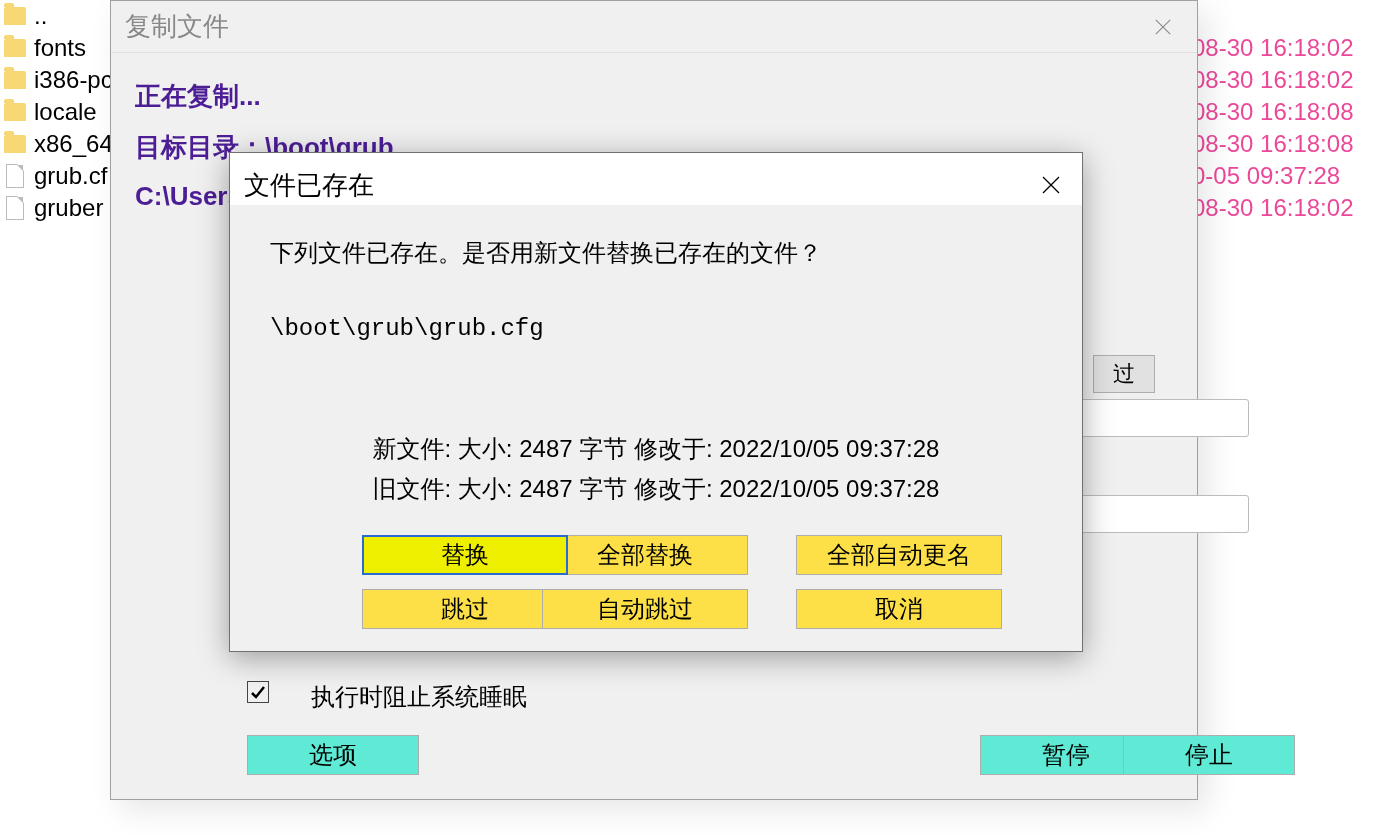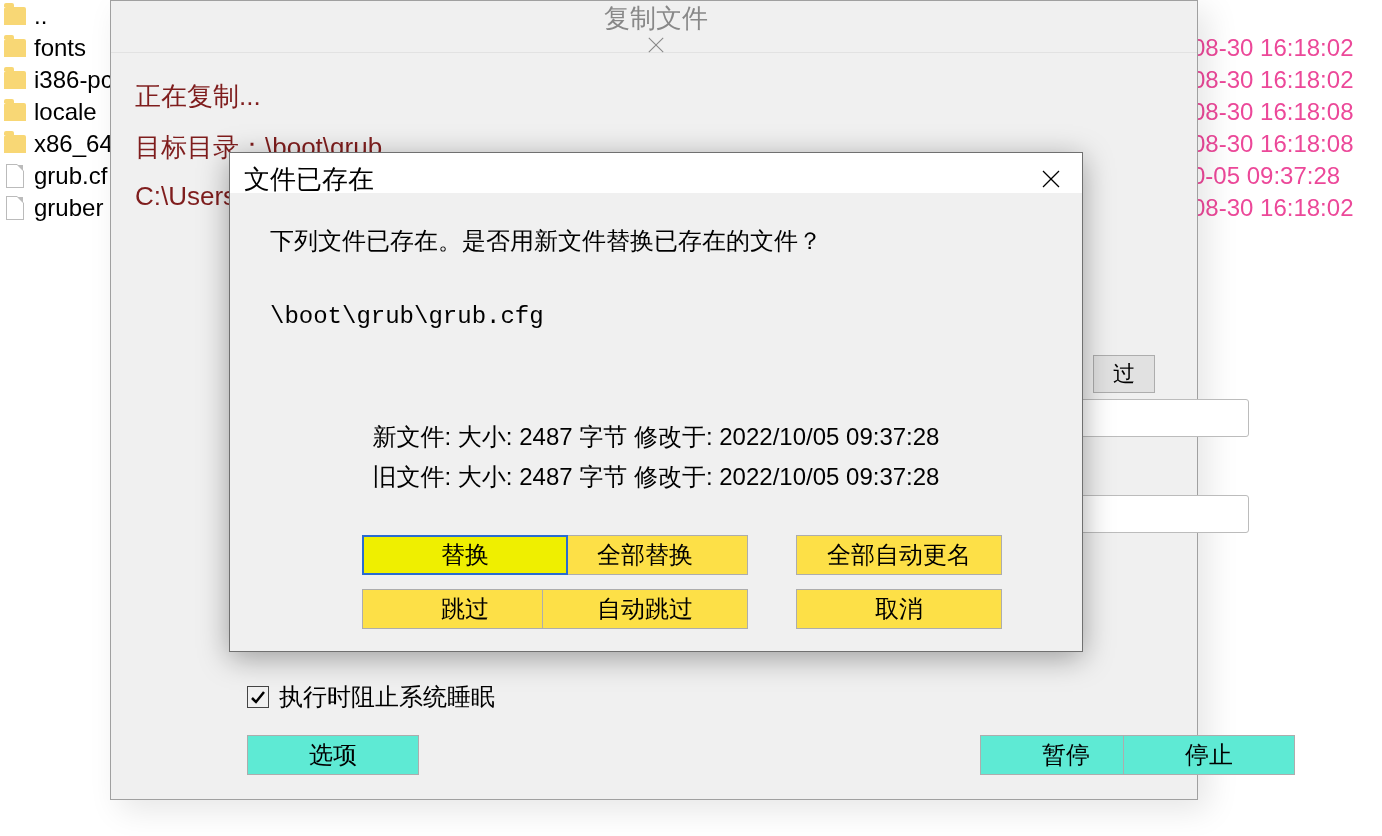--- a/index.html
+++ b/index.html
@@ -91,30 +91,29 @@
   }
   .dlg-title {
     height: 52px;
     display: flex;
     align-items: center;
     justify-content: space-between;
     padding: 0 10px 0 14px;
     color: #888;
     font-size: 26px;
     border-bottom: 1px solid #E2E2E2;
-    flex-direction: column;
   }
   .dlg-close {
     width: 48px; height: 40px;
     display:flex; align-items:center; justify-content:center;
     color: #888;
   }
   .dlg-close svg { width: 18px; height: 18px; stroke: #888; stroke-width: 1.2; }
   .dlg-body { padding: 26px 24px; }
-  .blue-head { color: #7f1d1d; font-weight: normal; font-size: 26px; margin-bottom: 16px; }
+  .blue-head { color: #4c1d95; font-weight: bold; font-size: 26px; margin-bottom: 16px; }
   .skip-btn {
     position: absolute;
     right: 42px; top: 354px;
     width: 62px; height: 38px;
     background: #E1E1E1;
     border: 1px solid #ADADAD;
     font-size: 22px;
     display:flex;align-items:center;justify-content:center;
   }
   .progress-shell {
@@ -123,21 +122,21 @@
     width: 960px; height: 38px;
     background: #fff;
     border: 1px solid #BCBCBC;
     border-radius: 3px;
   }
   .lbl-curr { position:absolute; top:358px; left:132px; font-size:24px; }
   .lbl-over { position:absolute; top:452px; left:132px; font-size:24px; }
   .prog1 { top: 398px; }
   .prog2 { top: 494px; }
 
-  .sleep-row { position:absolute; left:136px; top:680px; display:flex; align-items:center; font-size:24px; }
+  .sleep-row { position:absolute; left:136px; top:680px; display:flex; align-items:flex-start; font-size:24px;gap:32px; }
   .sleep-row .chk {
     width: 22px; height: 22px; border: 1.5px solid #444; margin-right: 10px;
     display:flex;align-items:center;justify-content:center;
   }
   .sleep-row .chk svg{ width:16px; height:16px; stroke:#000; stroke-width:2.5; fill:none; }
 
   .dlg-bottom-btn {
     width: 172px; height: 40px;
     background: #5eead4;
     border: 1px solid #ADADAD;
@@ -152,21 +151,21 @@
   
   .dlg-conf {
     position: absolute;
     left: 229px; top: 152px;
     width: 854px; height: 500px;
     background: #F0F0F0;
     border: 1px solid #707070;
     box-shadow: 0 6px 28px rgba(0,0,0,0.35);
   }
   .dlg-conf .title2 {
-    height: 40px;
+    height: 52px;
     display:flex; align-items:center; justify-content:space-between;
     padding: 12px 6px 0 14px;
     background:#fff;
     font-size: 26px;
   }
   .dlg-conf .close2 {
     width: 50px; height: 40px;
     display:flex;align-items:center;justify-content:center;
   }
   .dlg-conf .close2 svg{ width:20px;height:20px; stroke:#000; stroke-width:1.3; }

